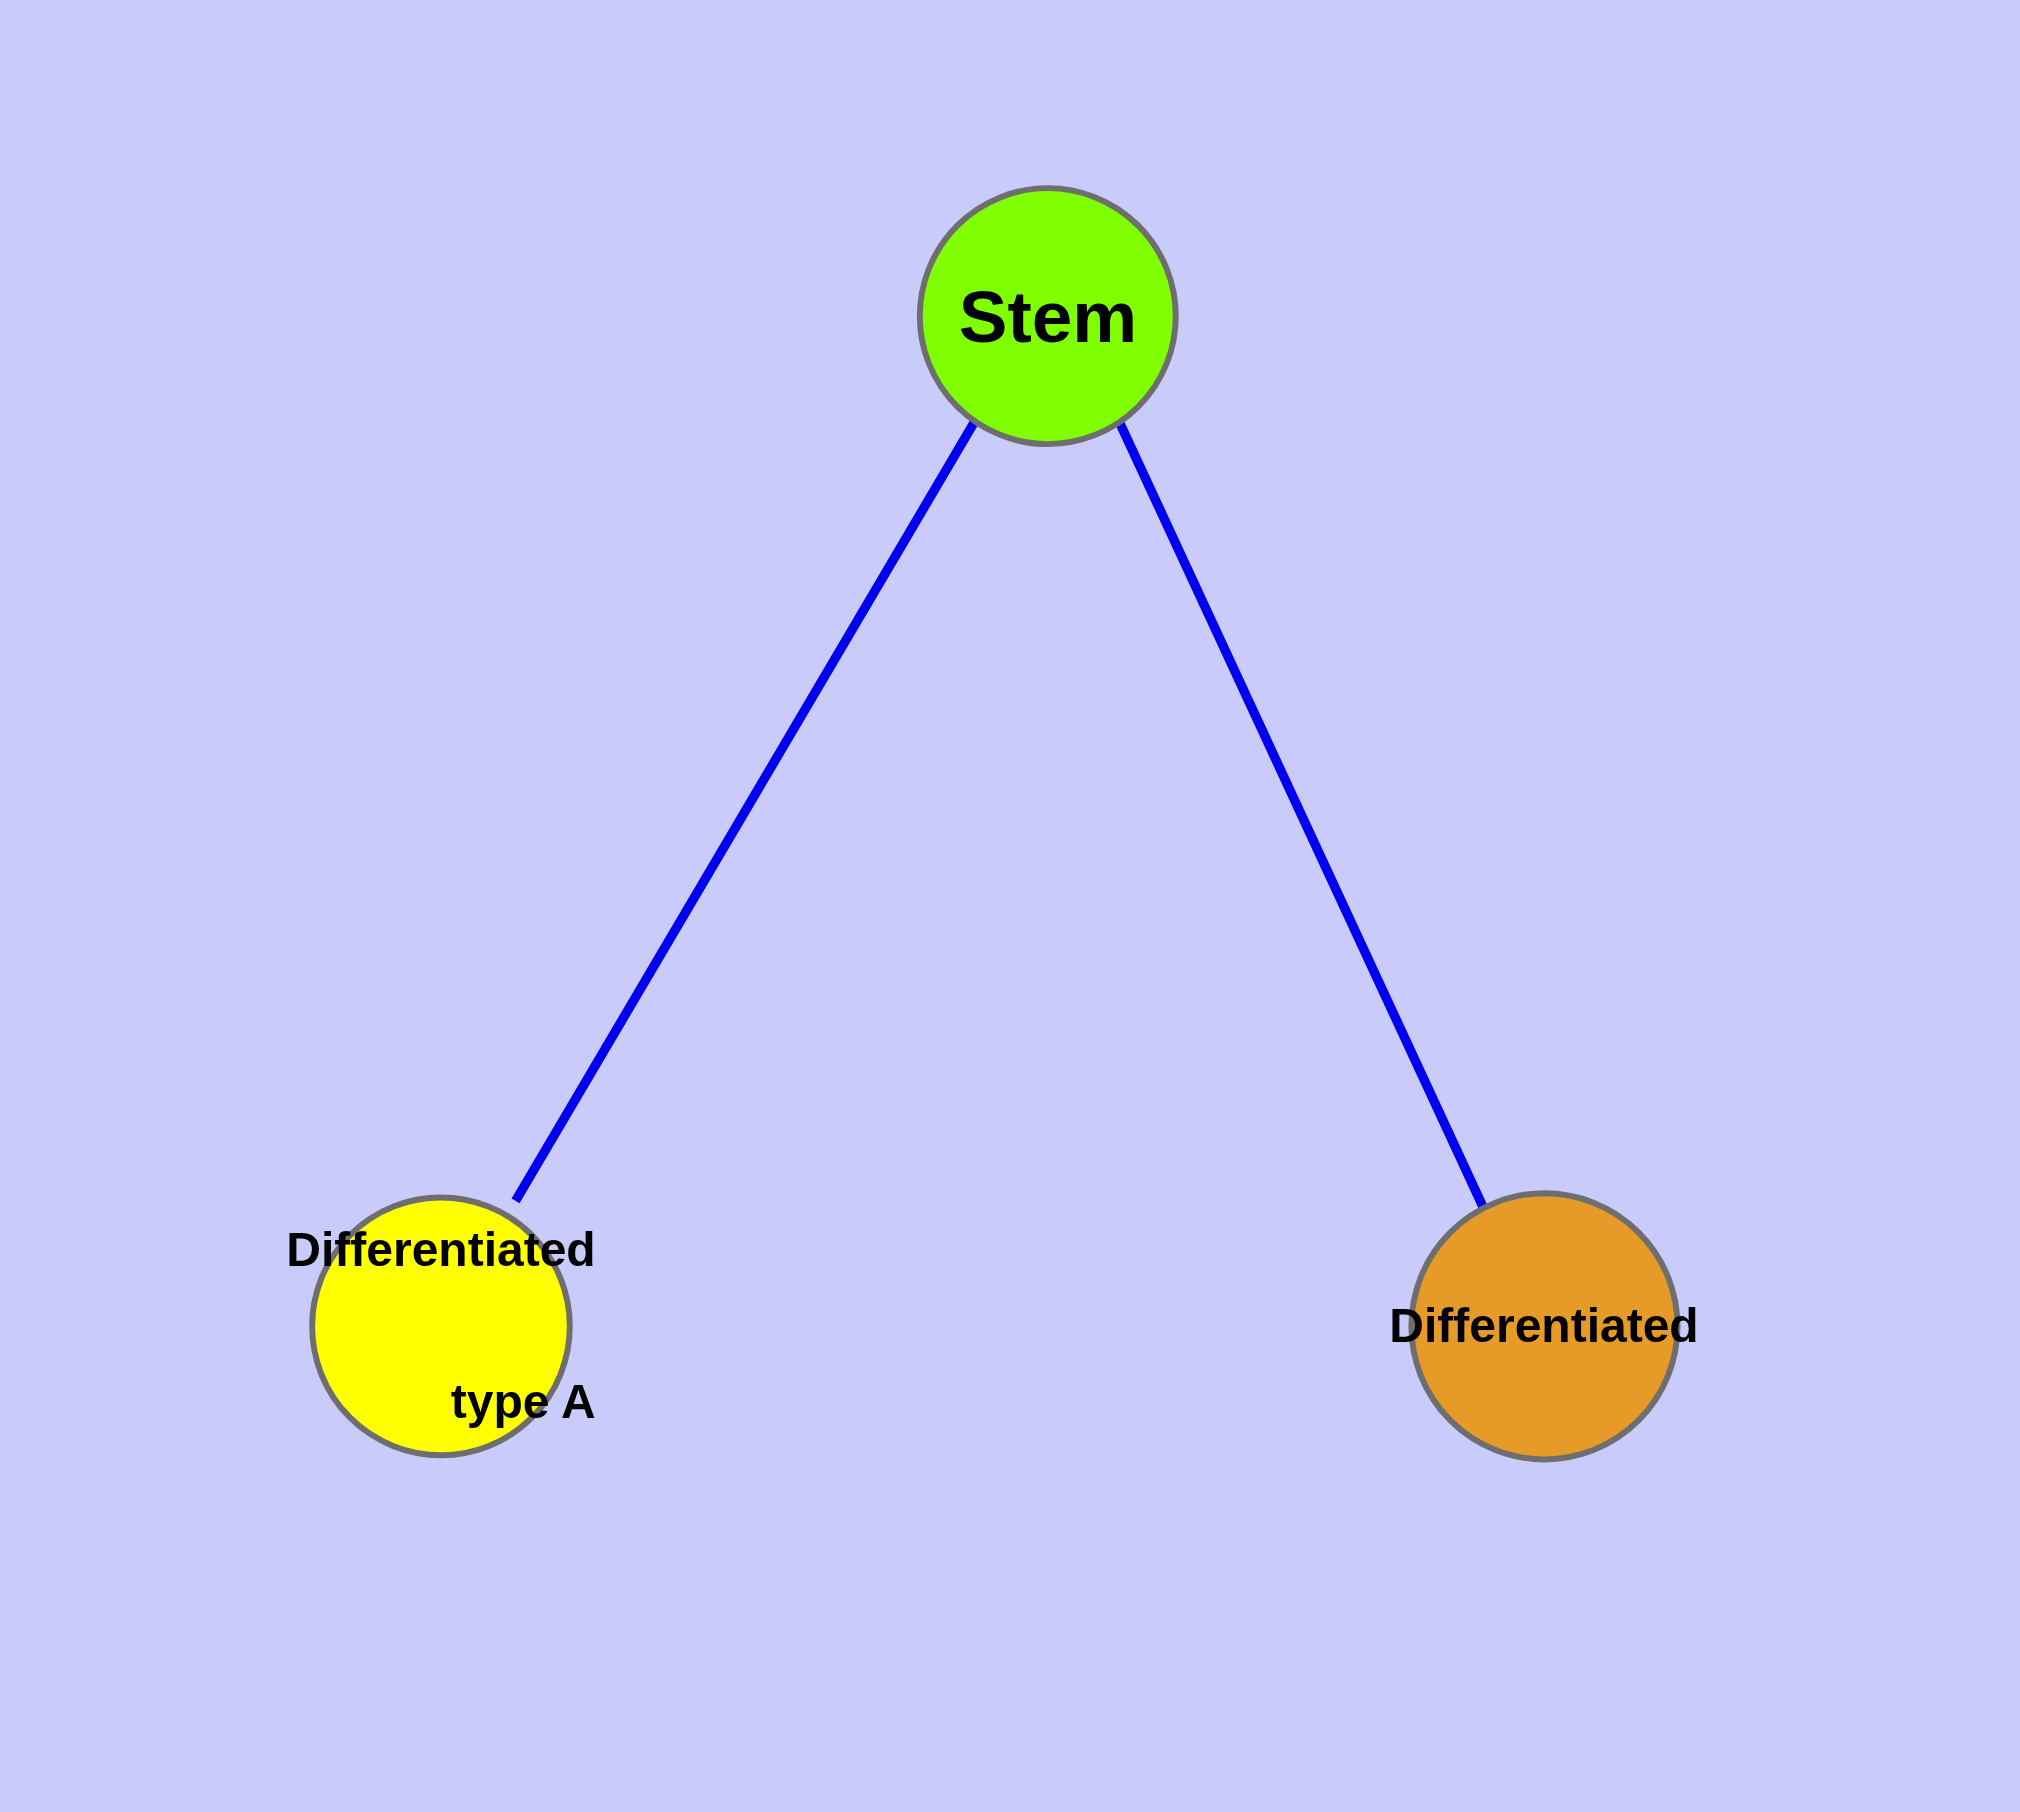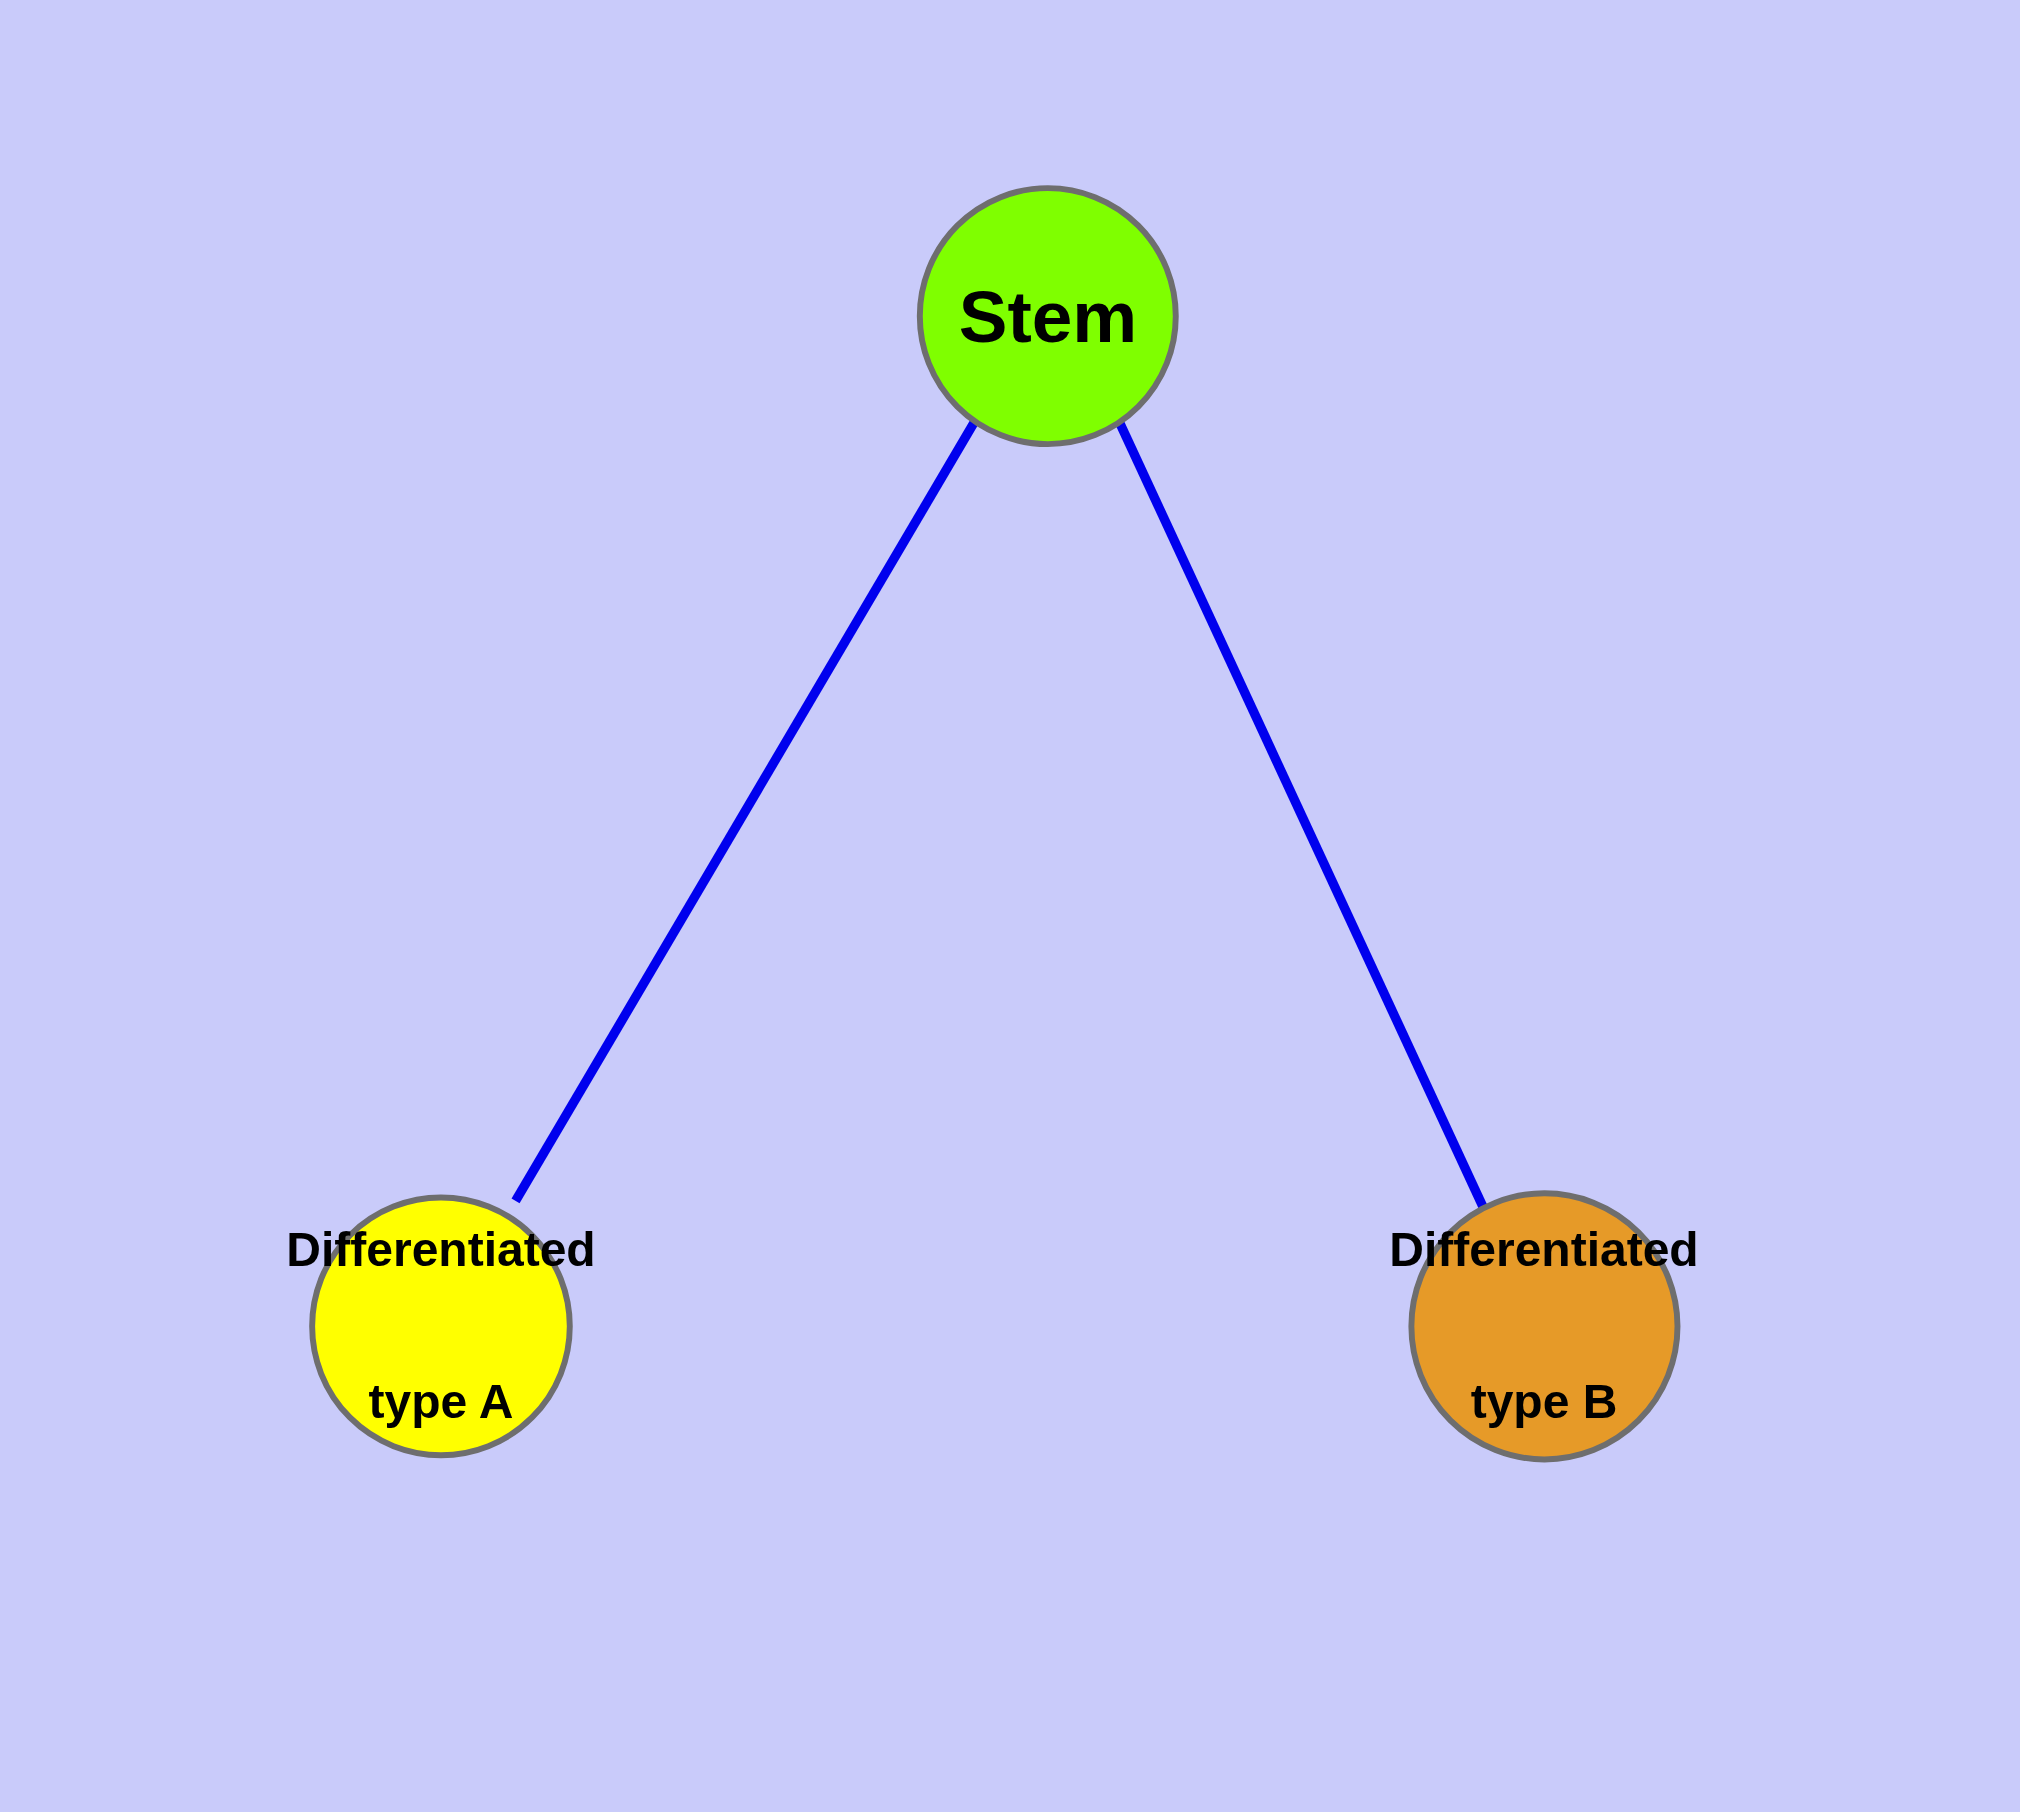--- a/index.html
+++ b/index.html
@@ -27,21 +27,21 @@
     stroke: #6e6e6e;
     stroke-width: 7;
   }
   .edge-line {
     stroke: #0000ee;
     stroke-width: 11;
     stroke-linecap: butt;
   }
   .node-label {
     position: absolute;
-    text-align: center;
+    text-align: right;
     color: #000000;
     font-weight: bold;
     line-height: 1.06;
     white-space: pre;
     transform: translate(-50%, -50%);
     pointer-events: none;
     font-family: "Liberation Sans", sans-serif;
   }
   .node-label.big {
     font-size: 73px;
@@ -71,17 +71,16 @@
     <div>Stem</div>
   </div>
 
   <div class="node-label two-line" style="left: 441px; top: 1326px; color: rgb(0, 0, 0);">
     <div>Differentiated</div>
     <div>type A</div>
   </div>
 
   <div class="node-label two-line" style="left: 1544px; top: 1326px; color: rgb(0, 0, 0);">
     <div>Differentiated</div>
-    <div>type B</div>
   </div>
 
 </div>
 
 
 </body></html>

